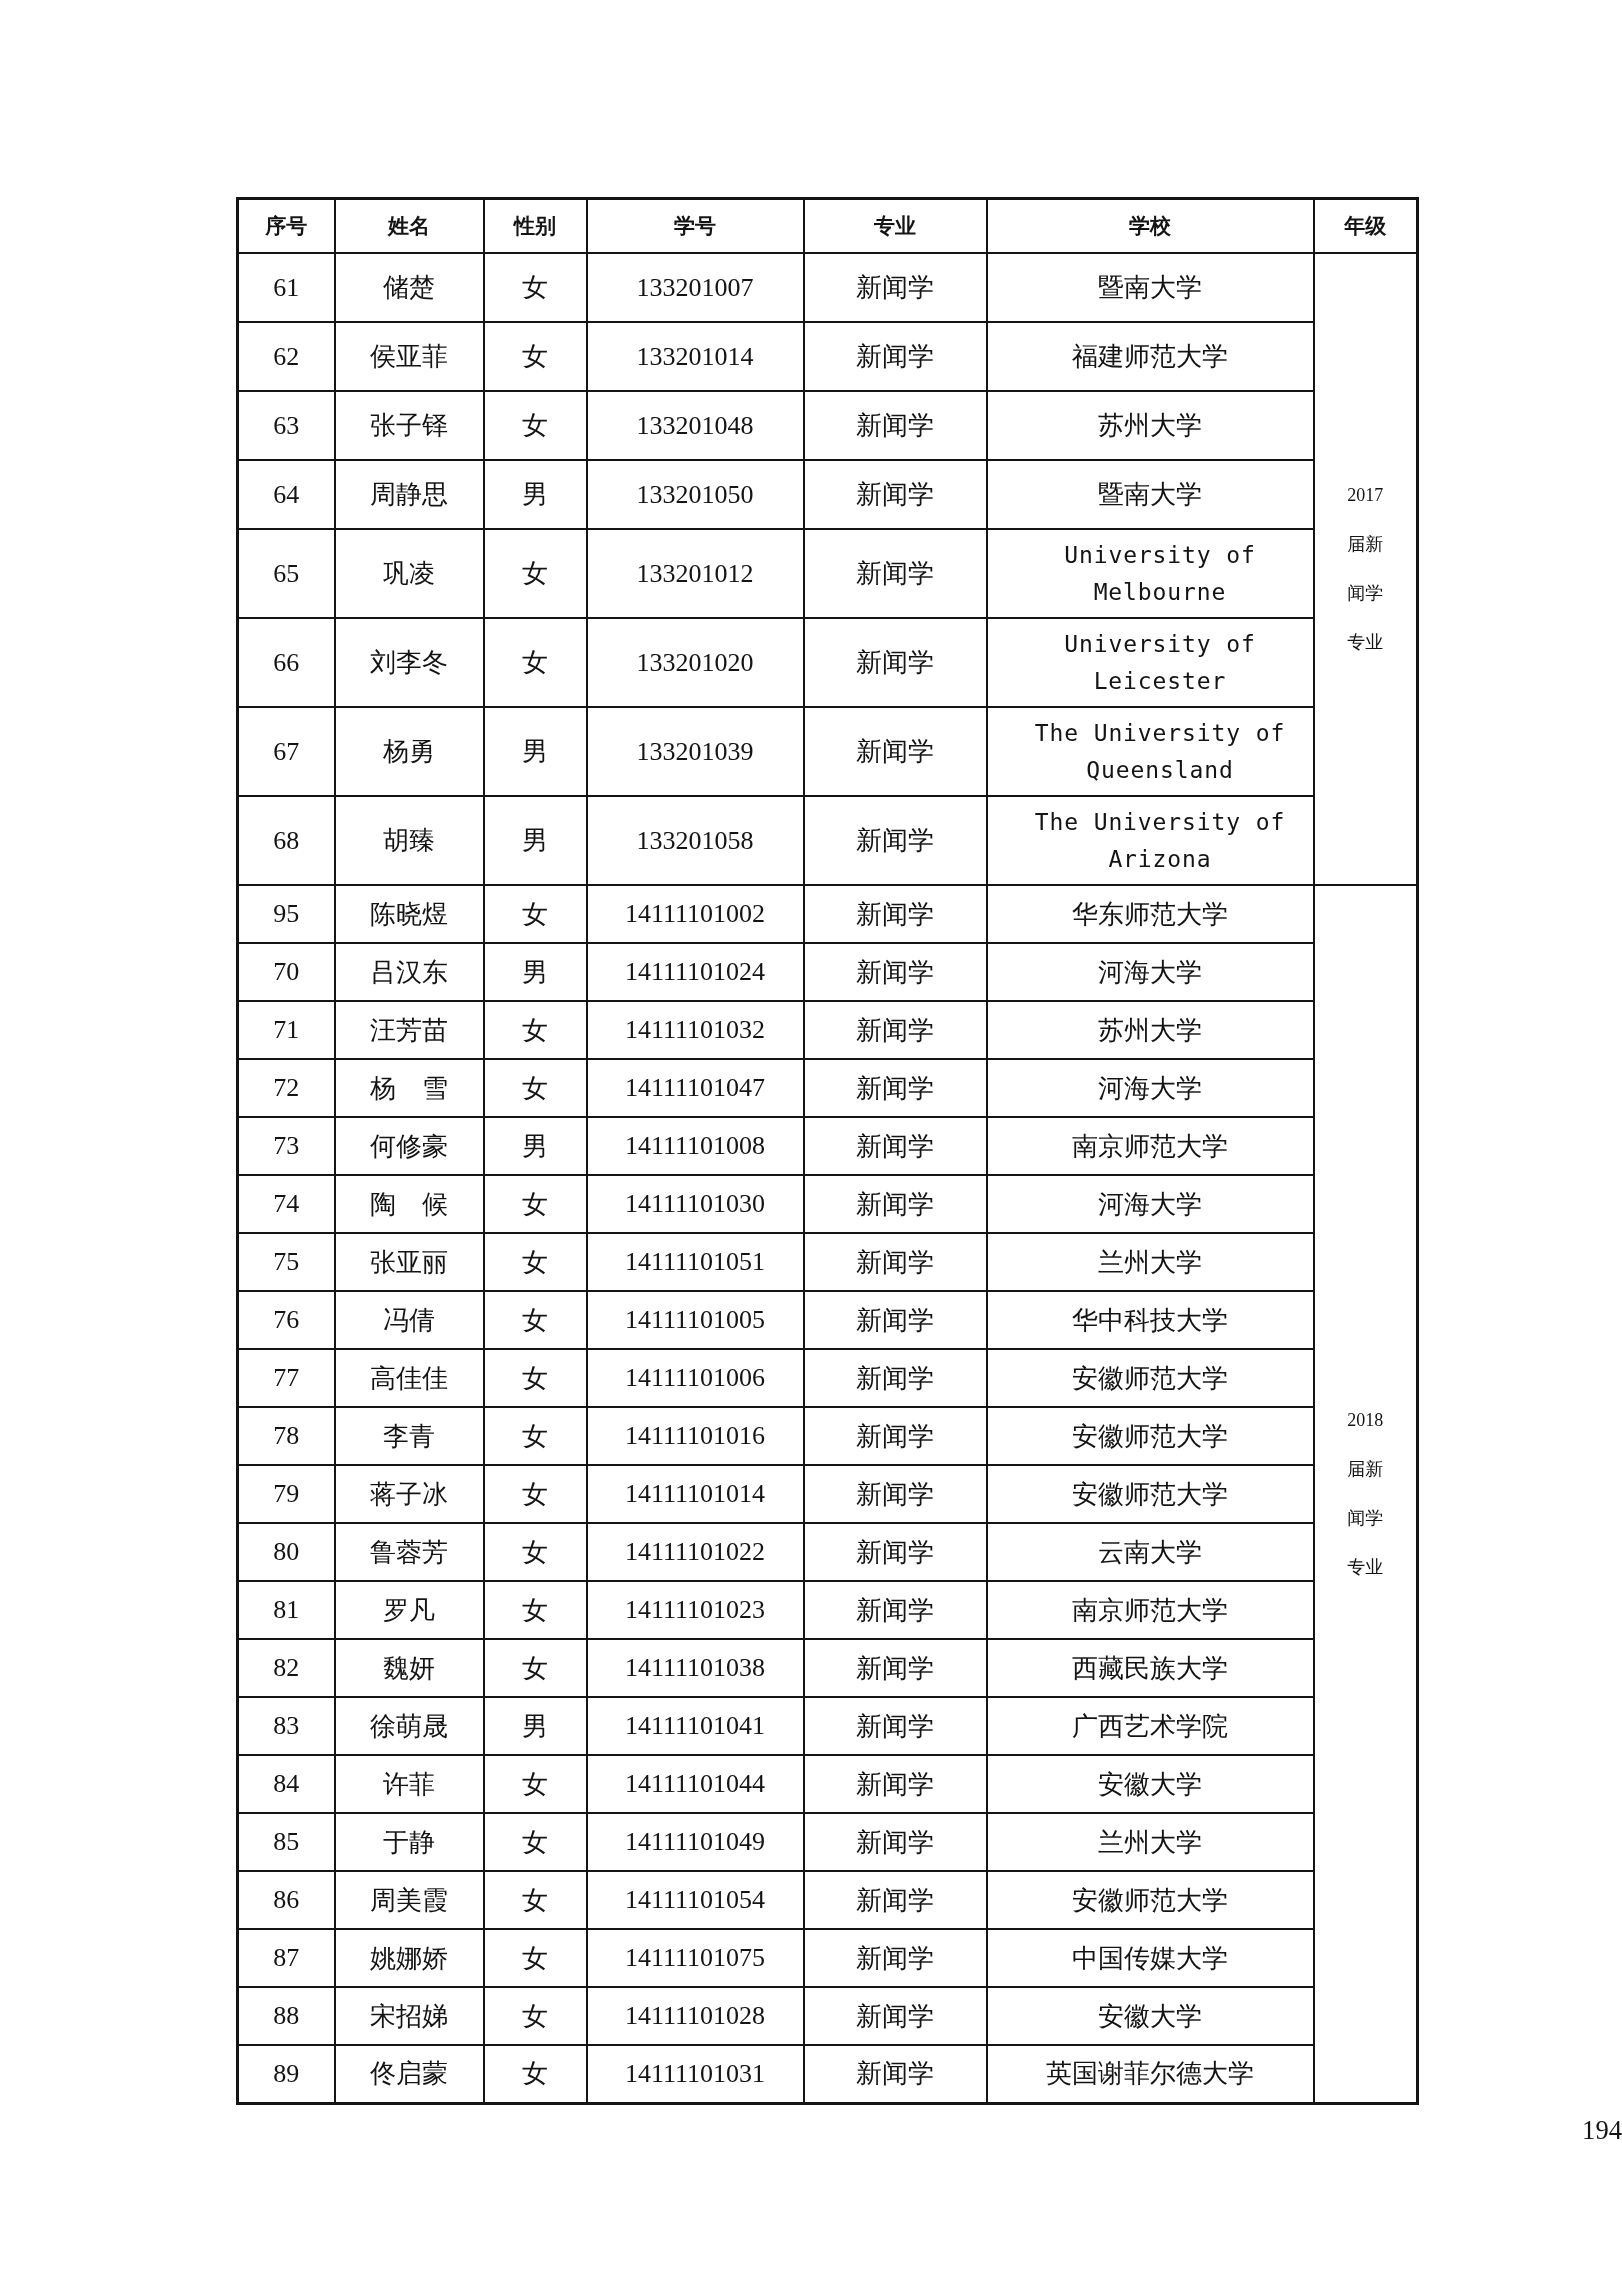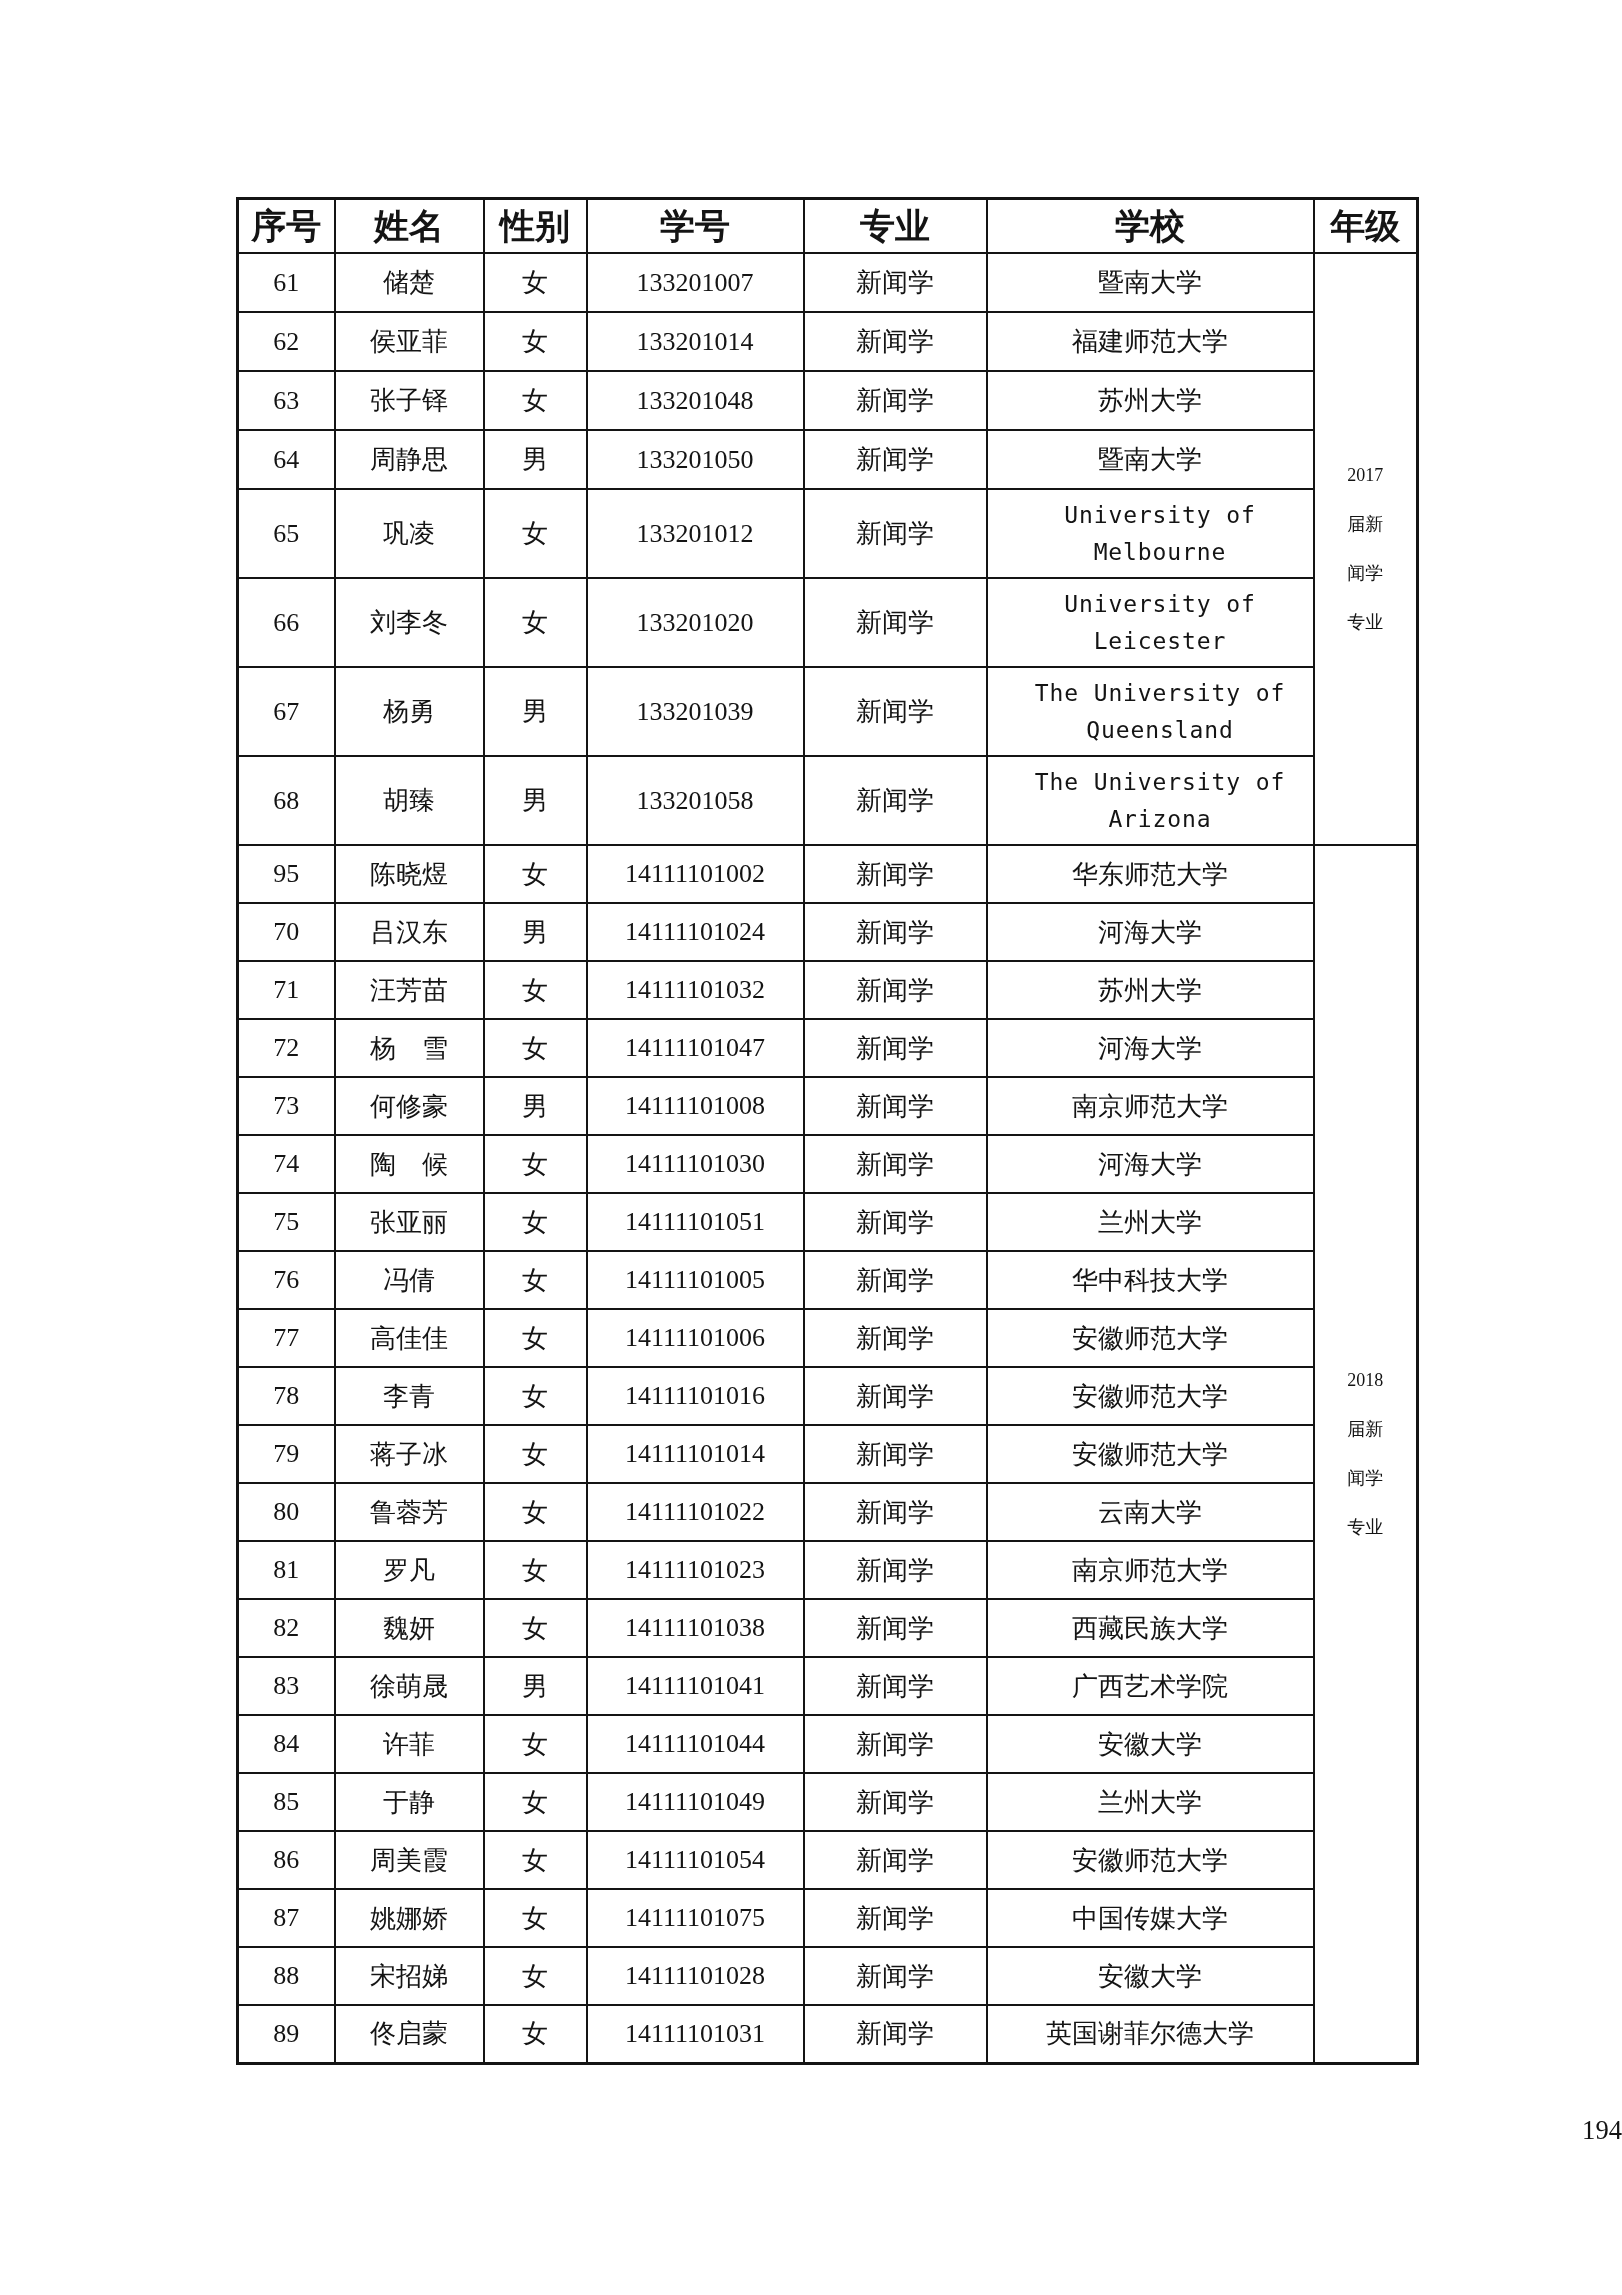--- a/index.html
+++ b/index.html
@@ -27,28 +27,28 @@
   }
   table.roster th,
   table.roster td {
     border: 2.7px solid #141414;
     text-align: center;
     vertical-align: middle;
     padding: 0;
     overflow: hidden;
   }
   table.roster th {
-    font-size: 35px;
+    font-size: 21px;
     font-weight: bold;
     height: 52px;
   }
   table.roster td {
     font-size: 26px;
   }
-  tr.g0 { height: 59px; }
+  tr.g0 { height: 69px; }
   tr.g0.tall { height: 89px; }
   tr.g1 { height: 58px; }
   .school-line {
     font-family: "DejaVu Sans Mono", "Liberation Mono", monospace;
     font-size: 23px;
     line-height: 37px;
     letter-spacing: 0.9px;
     white-space: nowrap;
     padding-left: 20px;
   }

